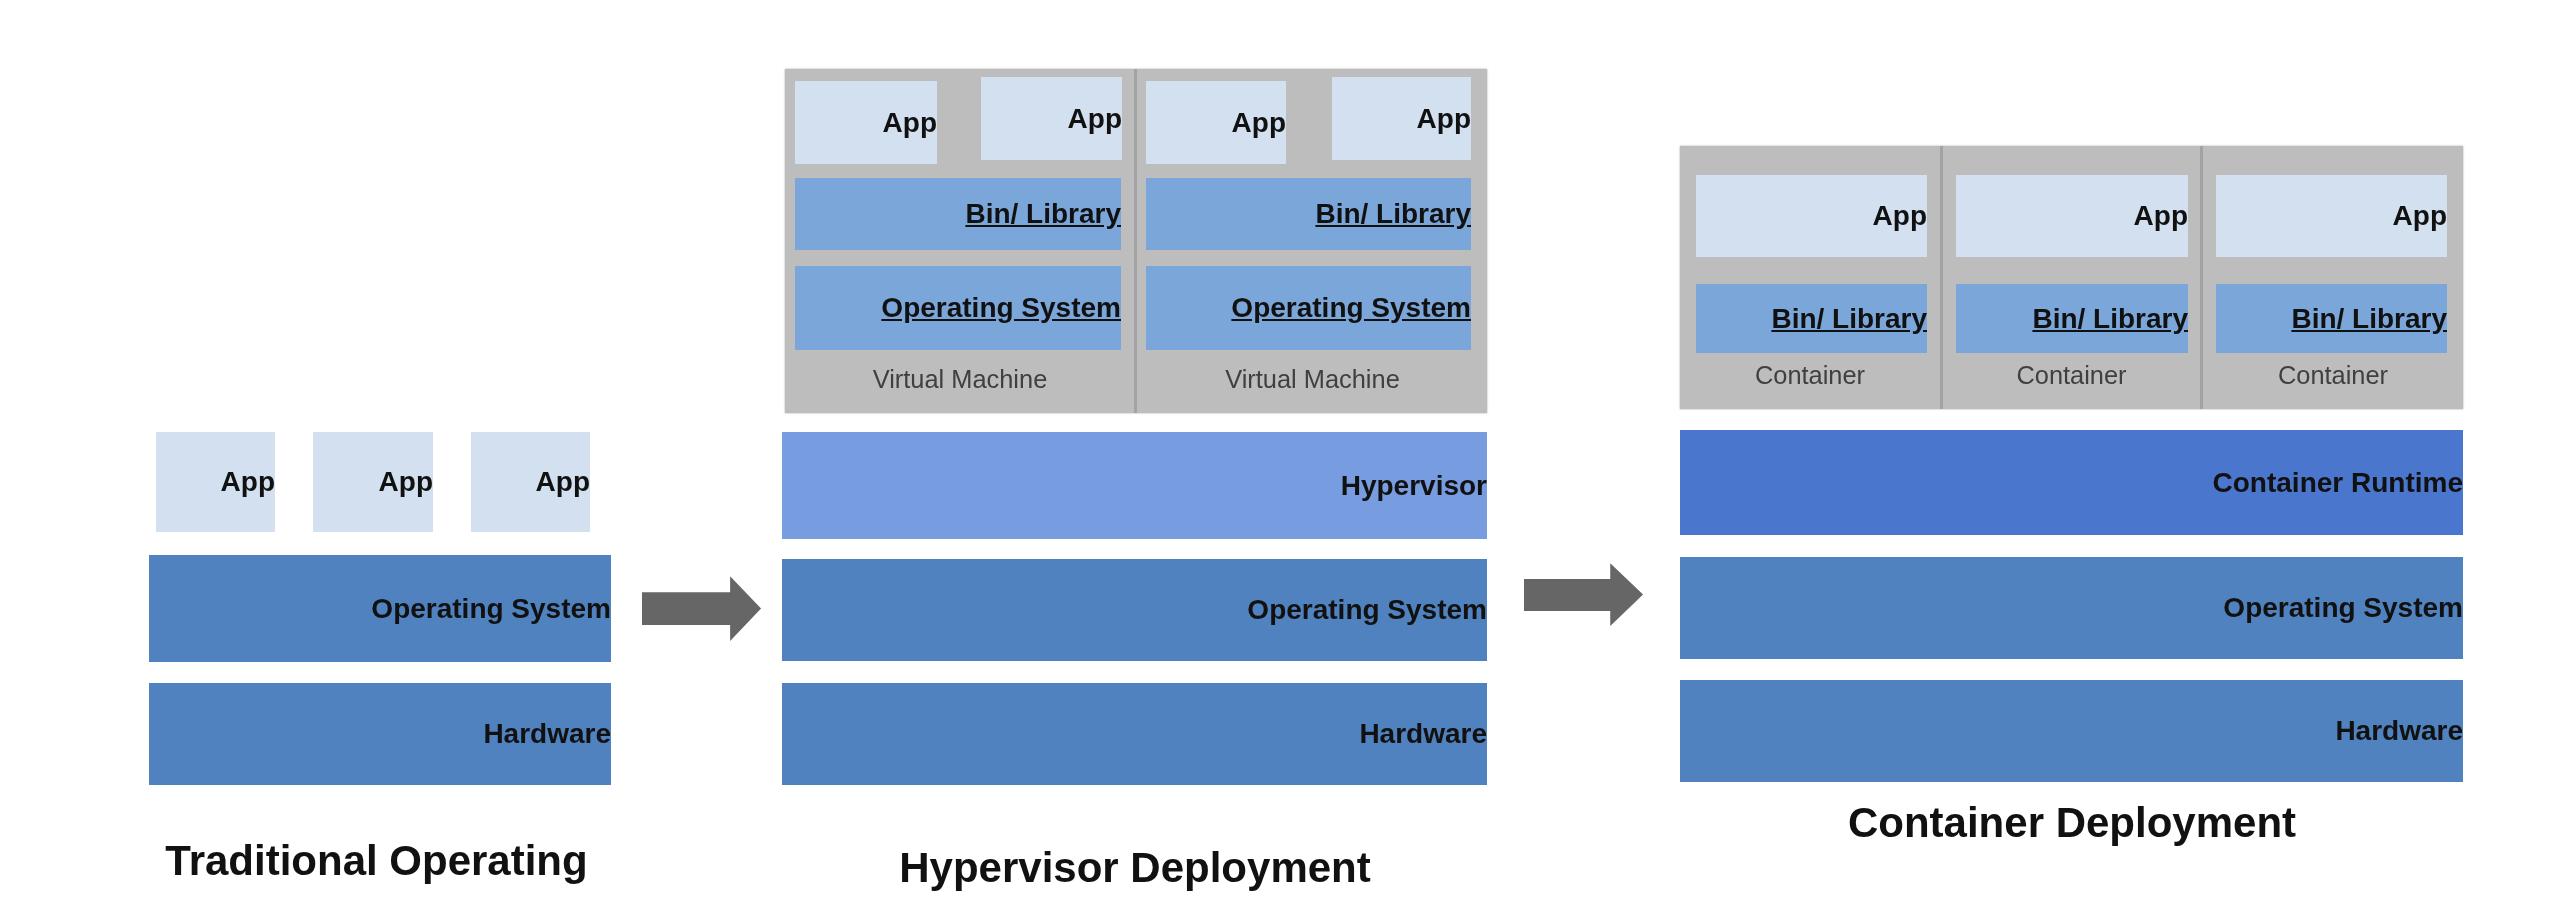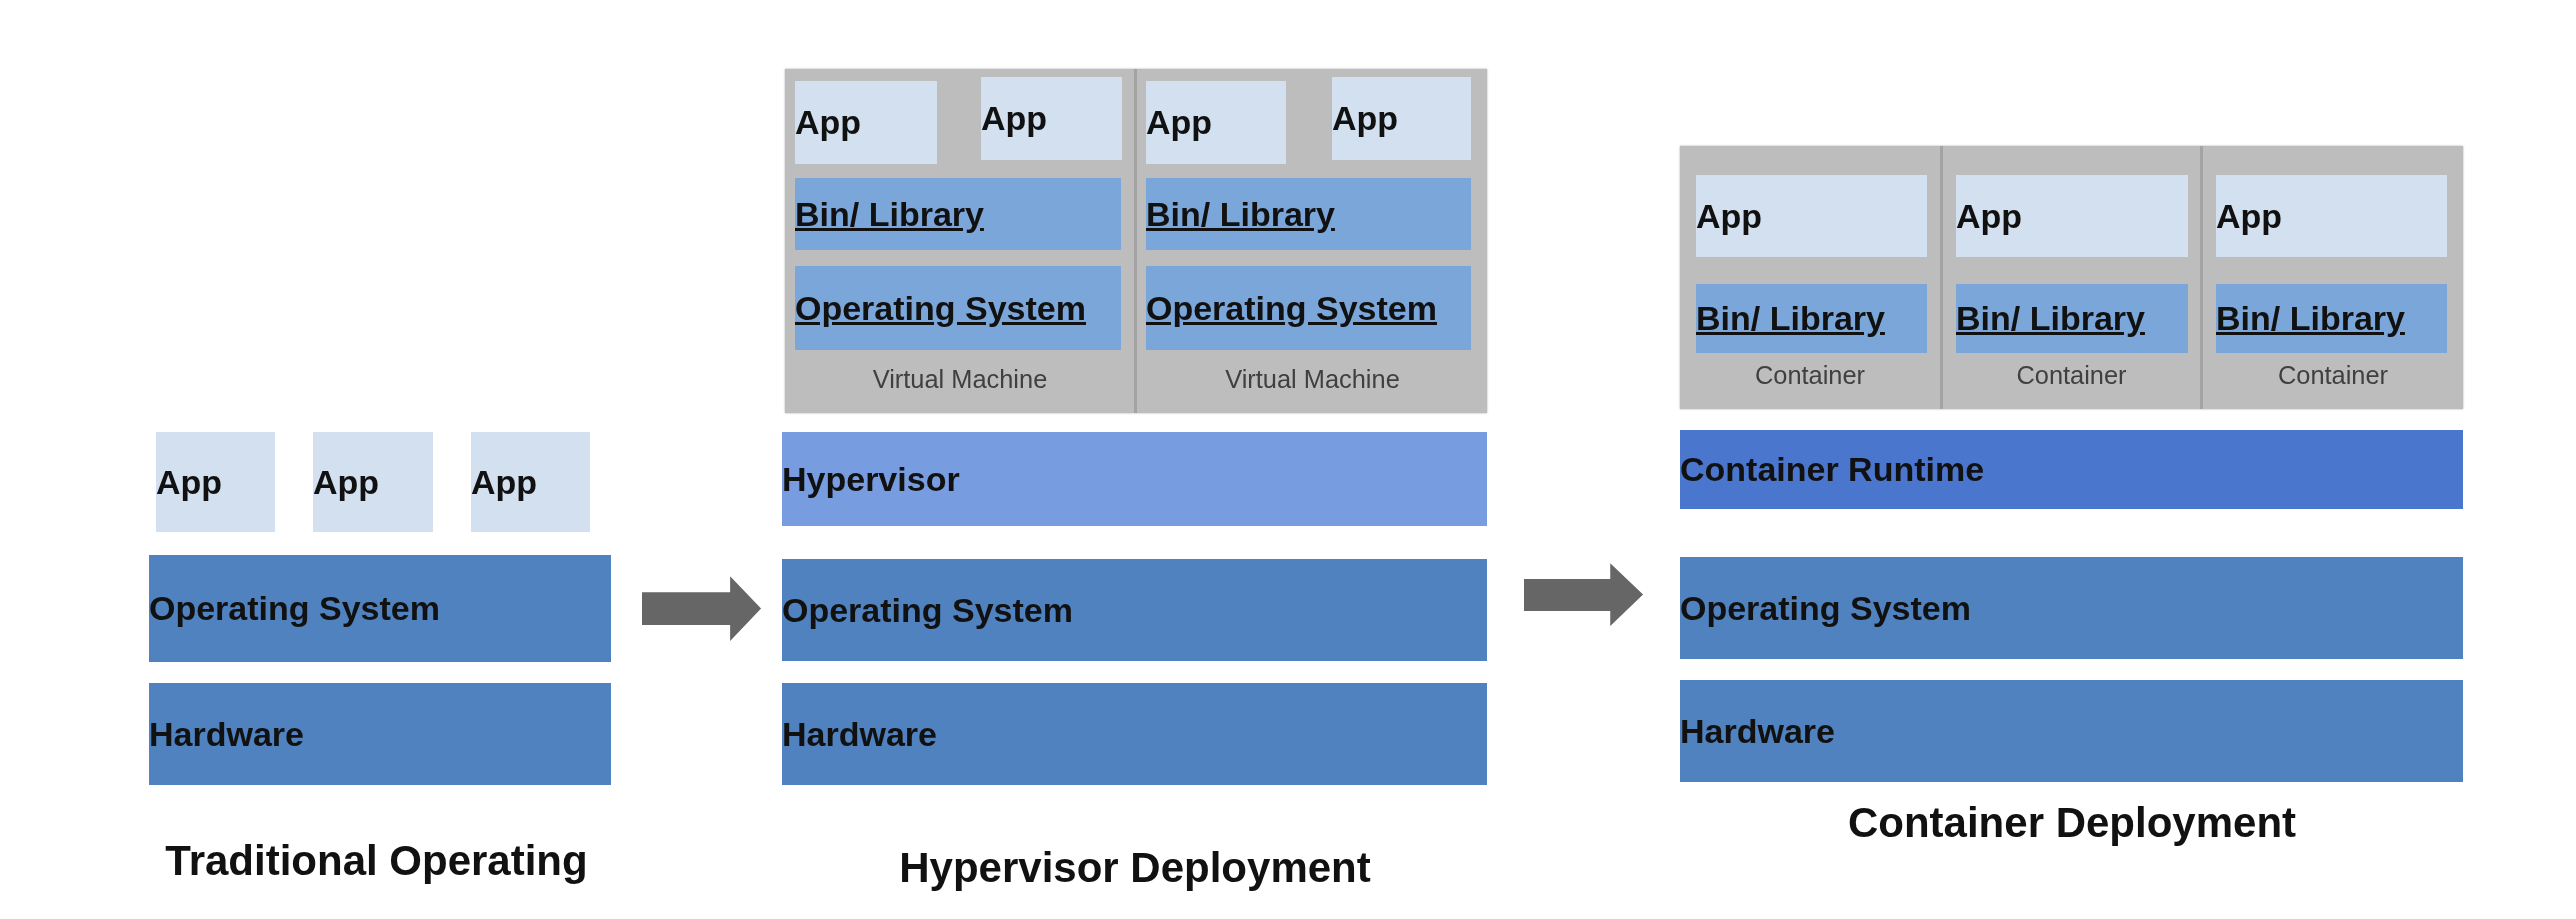--- a/index.html
+++ b/index.html
@@ -1,19 +1,19 @@
 <!DOCTYPE html>
 <html style="font-size:15px"><head>
 <meta charset="utf-8">
 <style>
   html, body { margin: 0; padding: 0; background: #ffffff; }
   body { width: 2576px; height: 919px; position: relative; overflow: hidden;
          font-family: "Liberation Sans", "DejaVu Sans", sans-serif; }
-  .box { position: absolute; display: flex; align-items: center; justify-content: flex-start;
-         box-sizing: border-box; color: #111; font-weight: bold; font-size: 34px;
+  .box { position: absolute; display: flex; align-items: center; justify-content: flex-end;
+         box-sizing: border-box; color: #111; font-weight: bold; font-size: 28px;
          text-align: center; white-space: nowrap; }
   .app { background: #d3e0f0; }
   .layer { background: #4f82be; }
   .bin { background: #7ba6d9; text-decoration: underline; }
   .hyper { background: #779ce0; }
   .runtime { background: #4a76ce; }
   .shell { position: absolute; background: #bdbdbd; box-shadow: 0 0 1.9px #a8a8a8; }
   .divider { position: absolute; background: #a3a3a3; width: 2.8px; }
   .sublabel { position: absolute; font-size: 25.4px; color: #404040; font-weight: normal;
               text-align: center; white-space: nowrap; }
@@ -76,21 +76,21 @@
       </div>
     <div class="box bin" style="left:1146px;top:178px;width:325px;height:72px;">
         <span>Bin/ Library</span>
       </div>
     <div class="box bin" style="left:1146px;top:266px;width:325px;height:84px;">
         <span>Operating System</span>
       </div>
     <div class="sublabel" style="left:1137px;top:365px;width:351px;">Virtual Machine</div>
   </div>
 
-  <div class="box hyper" style="left:782px;top:432px;width:705px;height:94px;">
+  <div class="box hyper" style="left:782px;top:432px;width:705px;height:107px;">
       <span>Hypervisor</span>
     </div>
   <div class="box layer" style="left:782px;top:559px;width:705px;height:102px;">
       <span>Operating System</span>
     </div>
   <div class="box layer" style="left:782px;top:683px;width:705px;height:102px;">
       <span>Hardware</span>
     </div>
   <div class="title" style="left:853px;top:844px;width:564px;">Hypervisor Deployment</div>
 </div>
@@ -127,21 +127,21 @@
   <div>
     <div class="box app" style="left:2216px;top:175px;width:231px;height:82px;">
         <span>App</span>
       </div>
     <div class="box bin" style="left:2216px;top:284px;width:231px;height:69px;">
         <span>Bin/ Library</span>
       </div>
     <div class="sublabel" style="left:2203px;top:361px;width:260px;">Container</div>
   </div>
 
-  <div class="box runtime" style="left:1680px;top:430px;width:783px;height:79px;">
+  <div class="box runtime" style="left:1680px;top:430px;width:783px;height:105px;">
       <span>Container Runtime</span>
     </div>
   <div class="box layer" style="left:1680px;top:557px;width:783px;height:102px;">
       <span>Operating System</span>
     </div>
   <div class="box layer" style="left:1680px;top:680px;width:783px;height:102px;">
       <span>Hardware</span>
     </div>
   <div class="title" style="left:1790px;top:799px;width:564px;">Container Deployment</div>
 </div>

